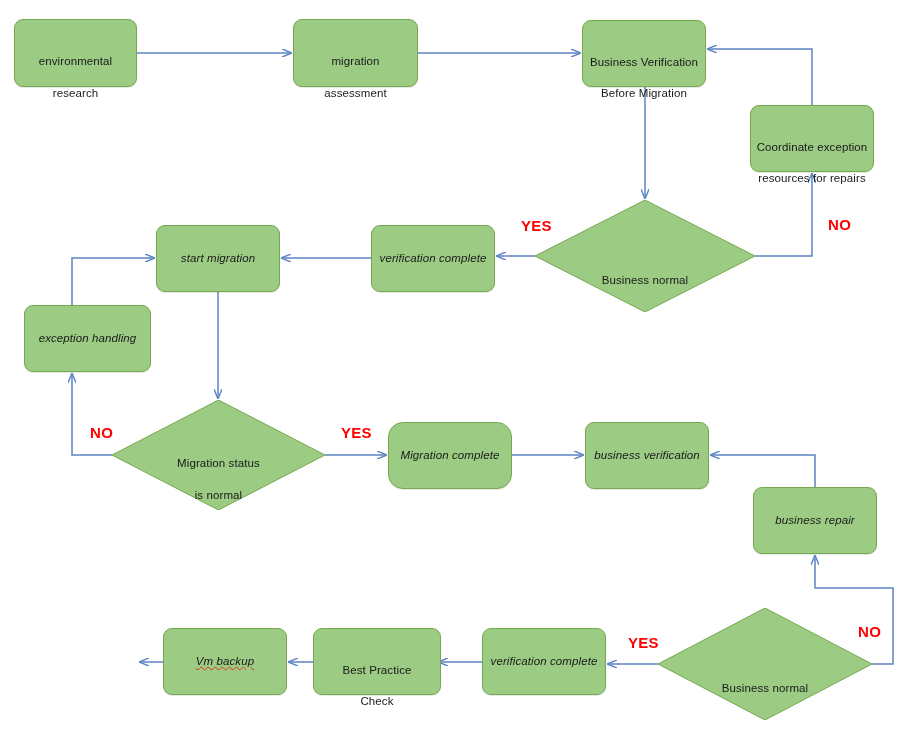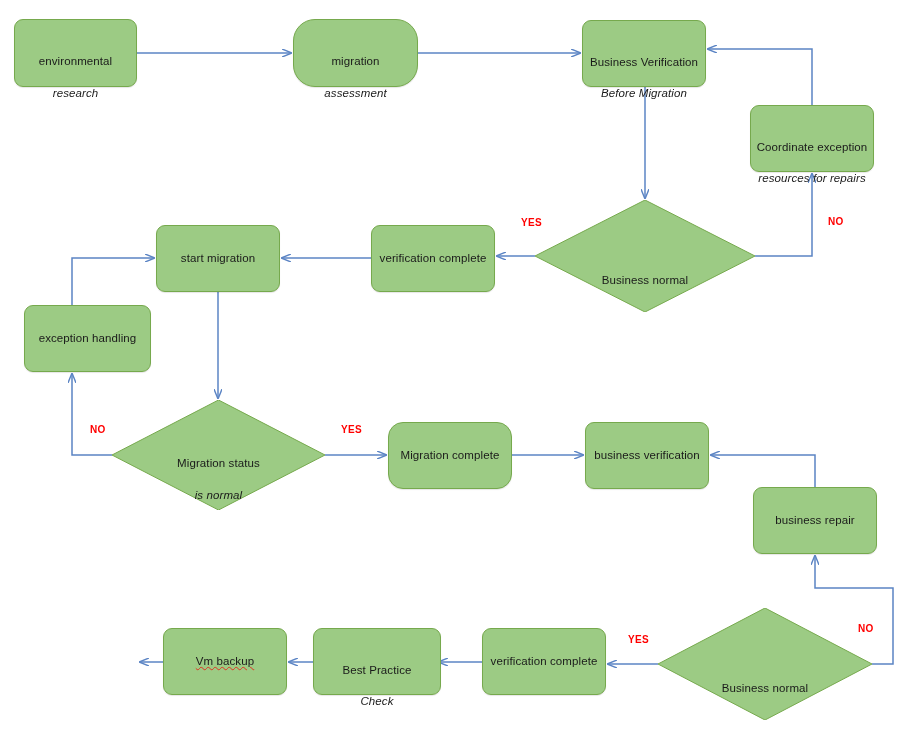--- a/index.html
+++ b/index.html
@@ -39,22 +39,22 @@
     line-height: 1.05;
     letter-spacing: 0.1px;
   }
   .node.process {
     background: #9CCB84;
     border: 1px solid #76A94D;
     border-radius: 9px;
     box-shadow: 0 1px 1px rgba(0,0,0,0.10);
   }
   .node .line1 { display: block; margin-top: 48px; }
-  .node .line2 { display: block; margin-top: 19px; font-style: italic; }
-  .node.single .line1 { margin: 0; }
+  .node .line2 { display: block; margin-top: 19px; }
+  .node.single .line1 { margin: 0; font-style: italic; }
 
   
   .node.decision {
     background: transparent;
     border: none;
   }
   .node.decision .dshape {
     position: absolute;
     left: 0; top: 0;
     width: 100%;
@@ -67,21 +67,21 @@
     flex-direction: column;
     align-items: center;
     justify-content: center;
     width: 100%;
     height: 100%;
   }
 
   .edge-label {
     position: absolute;
     color: #FF0000;
-    font-size: 10px;
+    font-size: 15px;
     font-weight: bold;
     letter-spacing: 0.3px;
     white-space: nowrap;
   }
 
   .misspelled {
     text-decoration: underline;
     text-decoration-style: wavy;
     text-decoration-color: #E03020;
     text-decoration-thickness: 1px;
@@ -137,21 +137,21 @@
 
       <path d="M163,662 L140,662"></path>
     </g>
   </svg>
 
   <div class="node process" style="left:14px; top:19px; width:123px; height:68px;">
     <span class="line1">environmental</span>
     <span class="line2">research</span>
   </div>
 
-  <div class="node process" style="left:293px; top:19px; width:125px; height:68px;border-radius:22px;">
+  <div class="node process" style="left:293px; top:19px; width:125px; height:68px;">
     <span class="line1">migration</span>
     <span class="line2">assessment</span>
   </div>
 
   <div class="node process" style="left:582px; top:20px; width:124px; height:67px;">
     <span class="line1">Business Verification</span>
     <span class="line2">Before Migration</span>
   </div>
 
   <div class="node process" style="left:750px; top:105px; width:124px; height:67px;">

